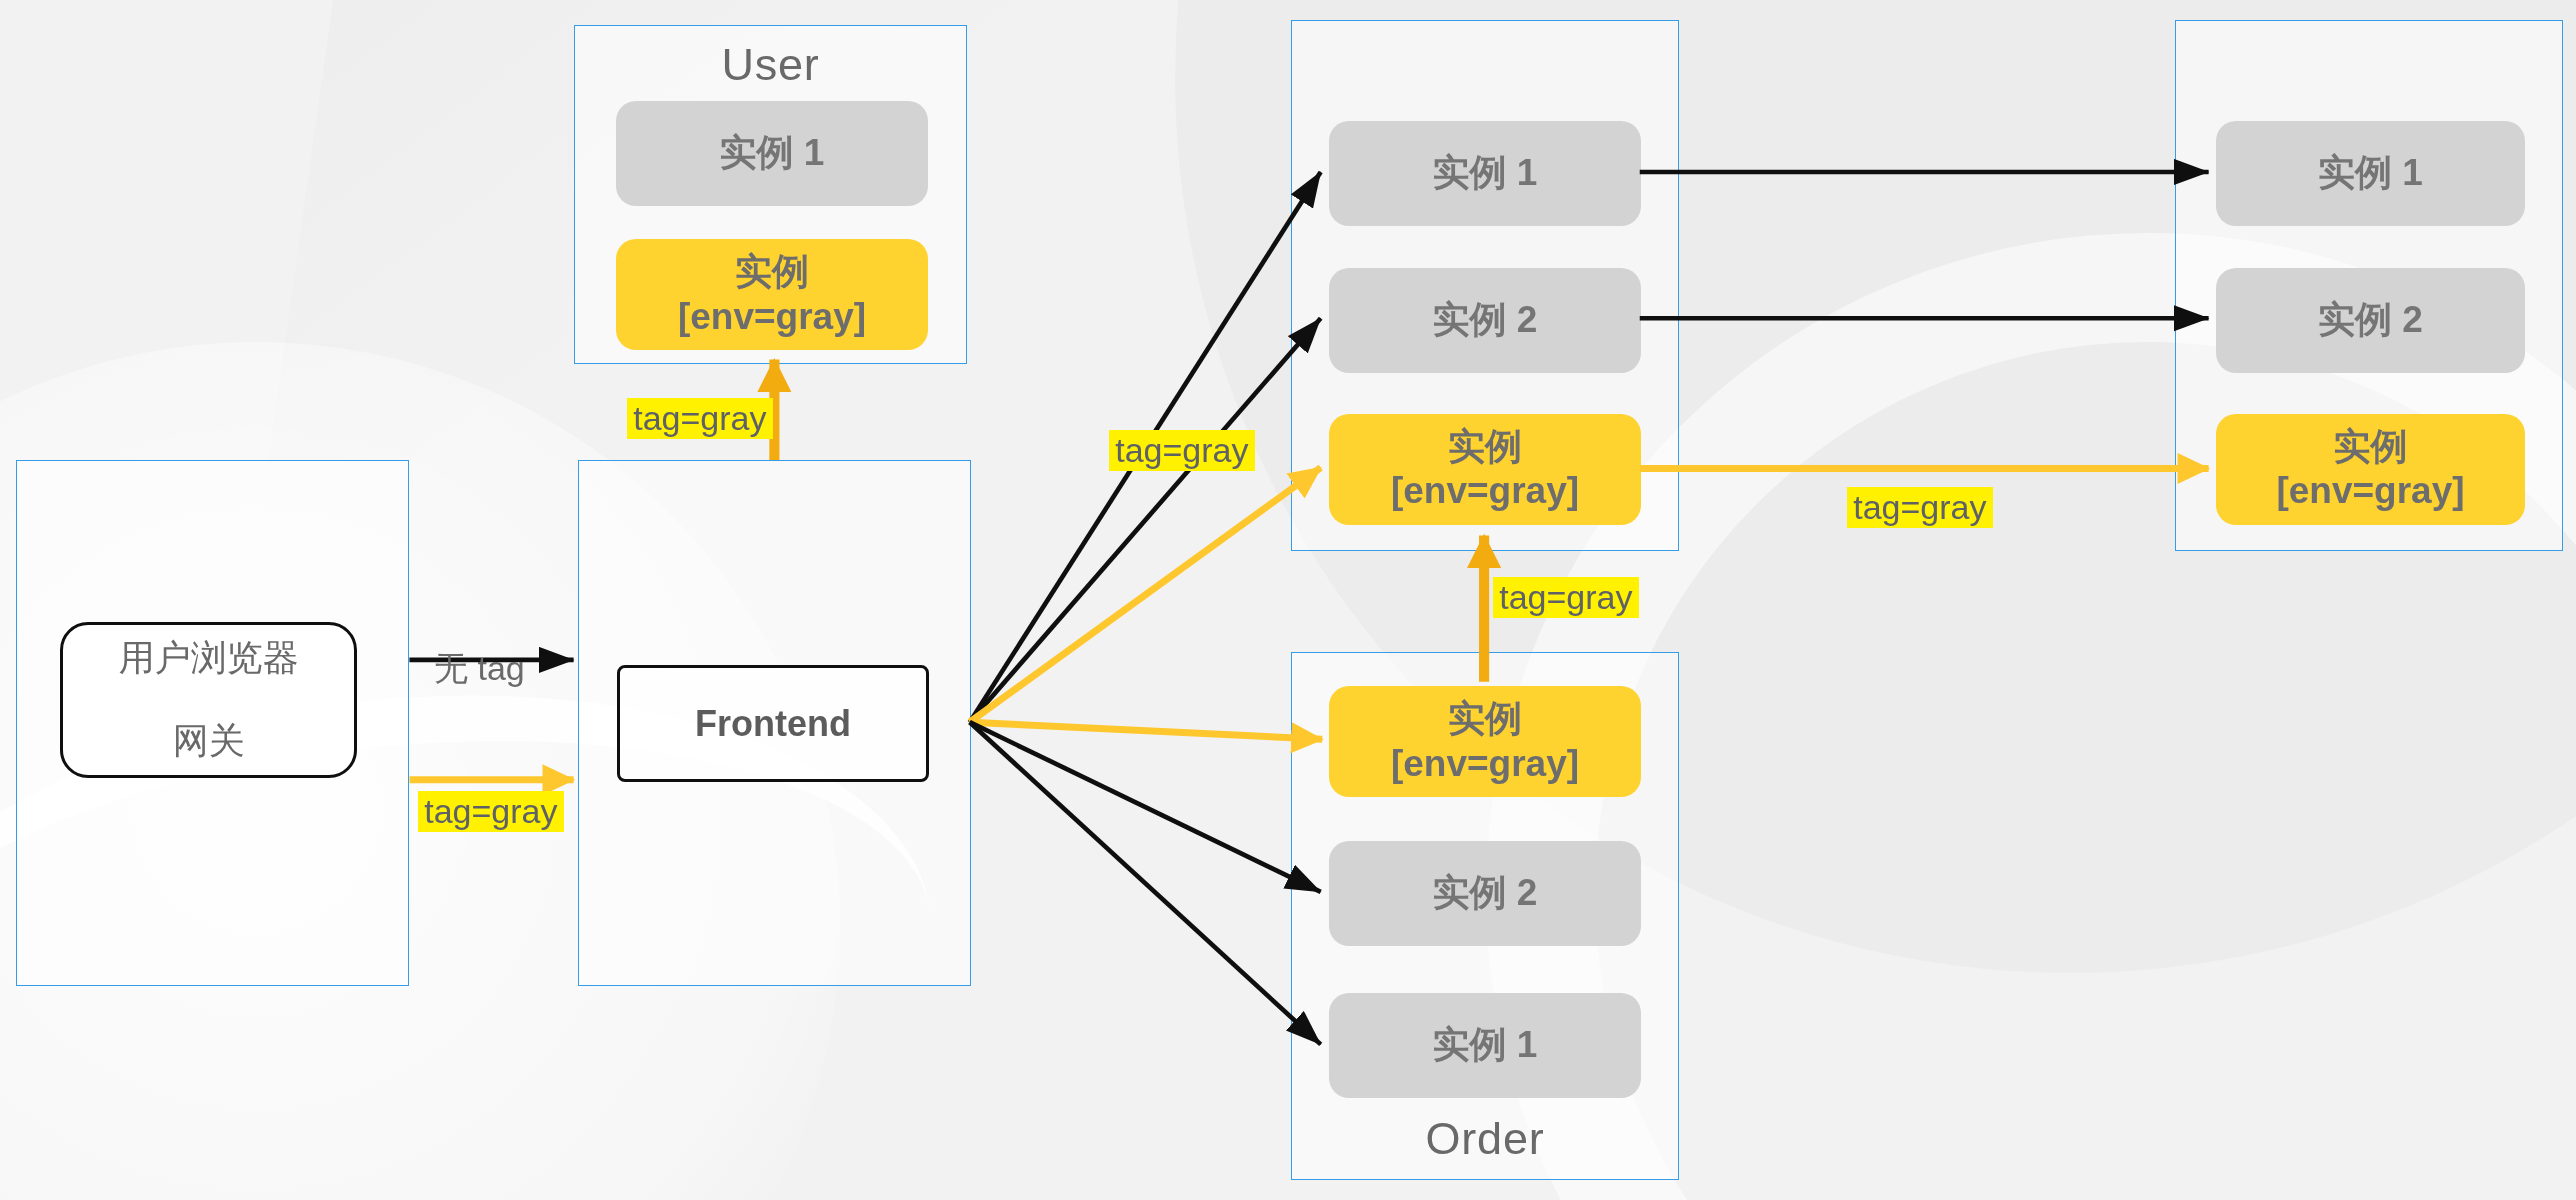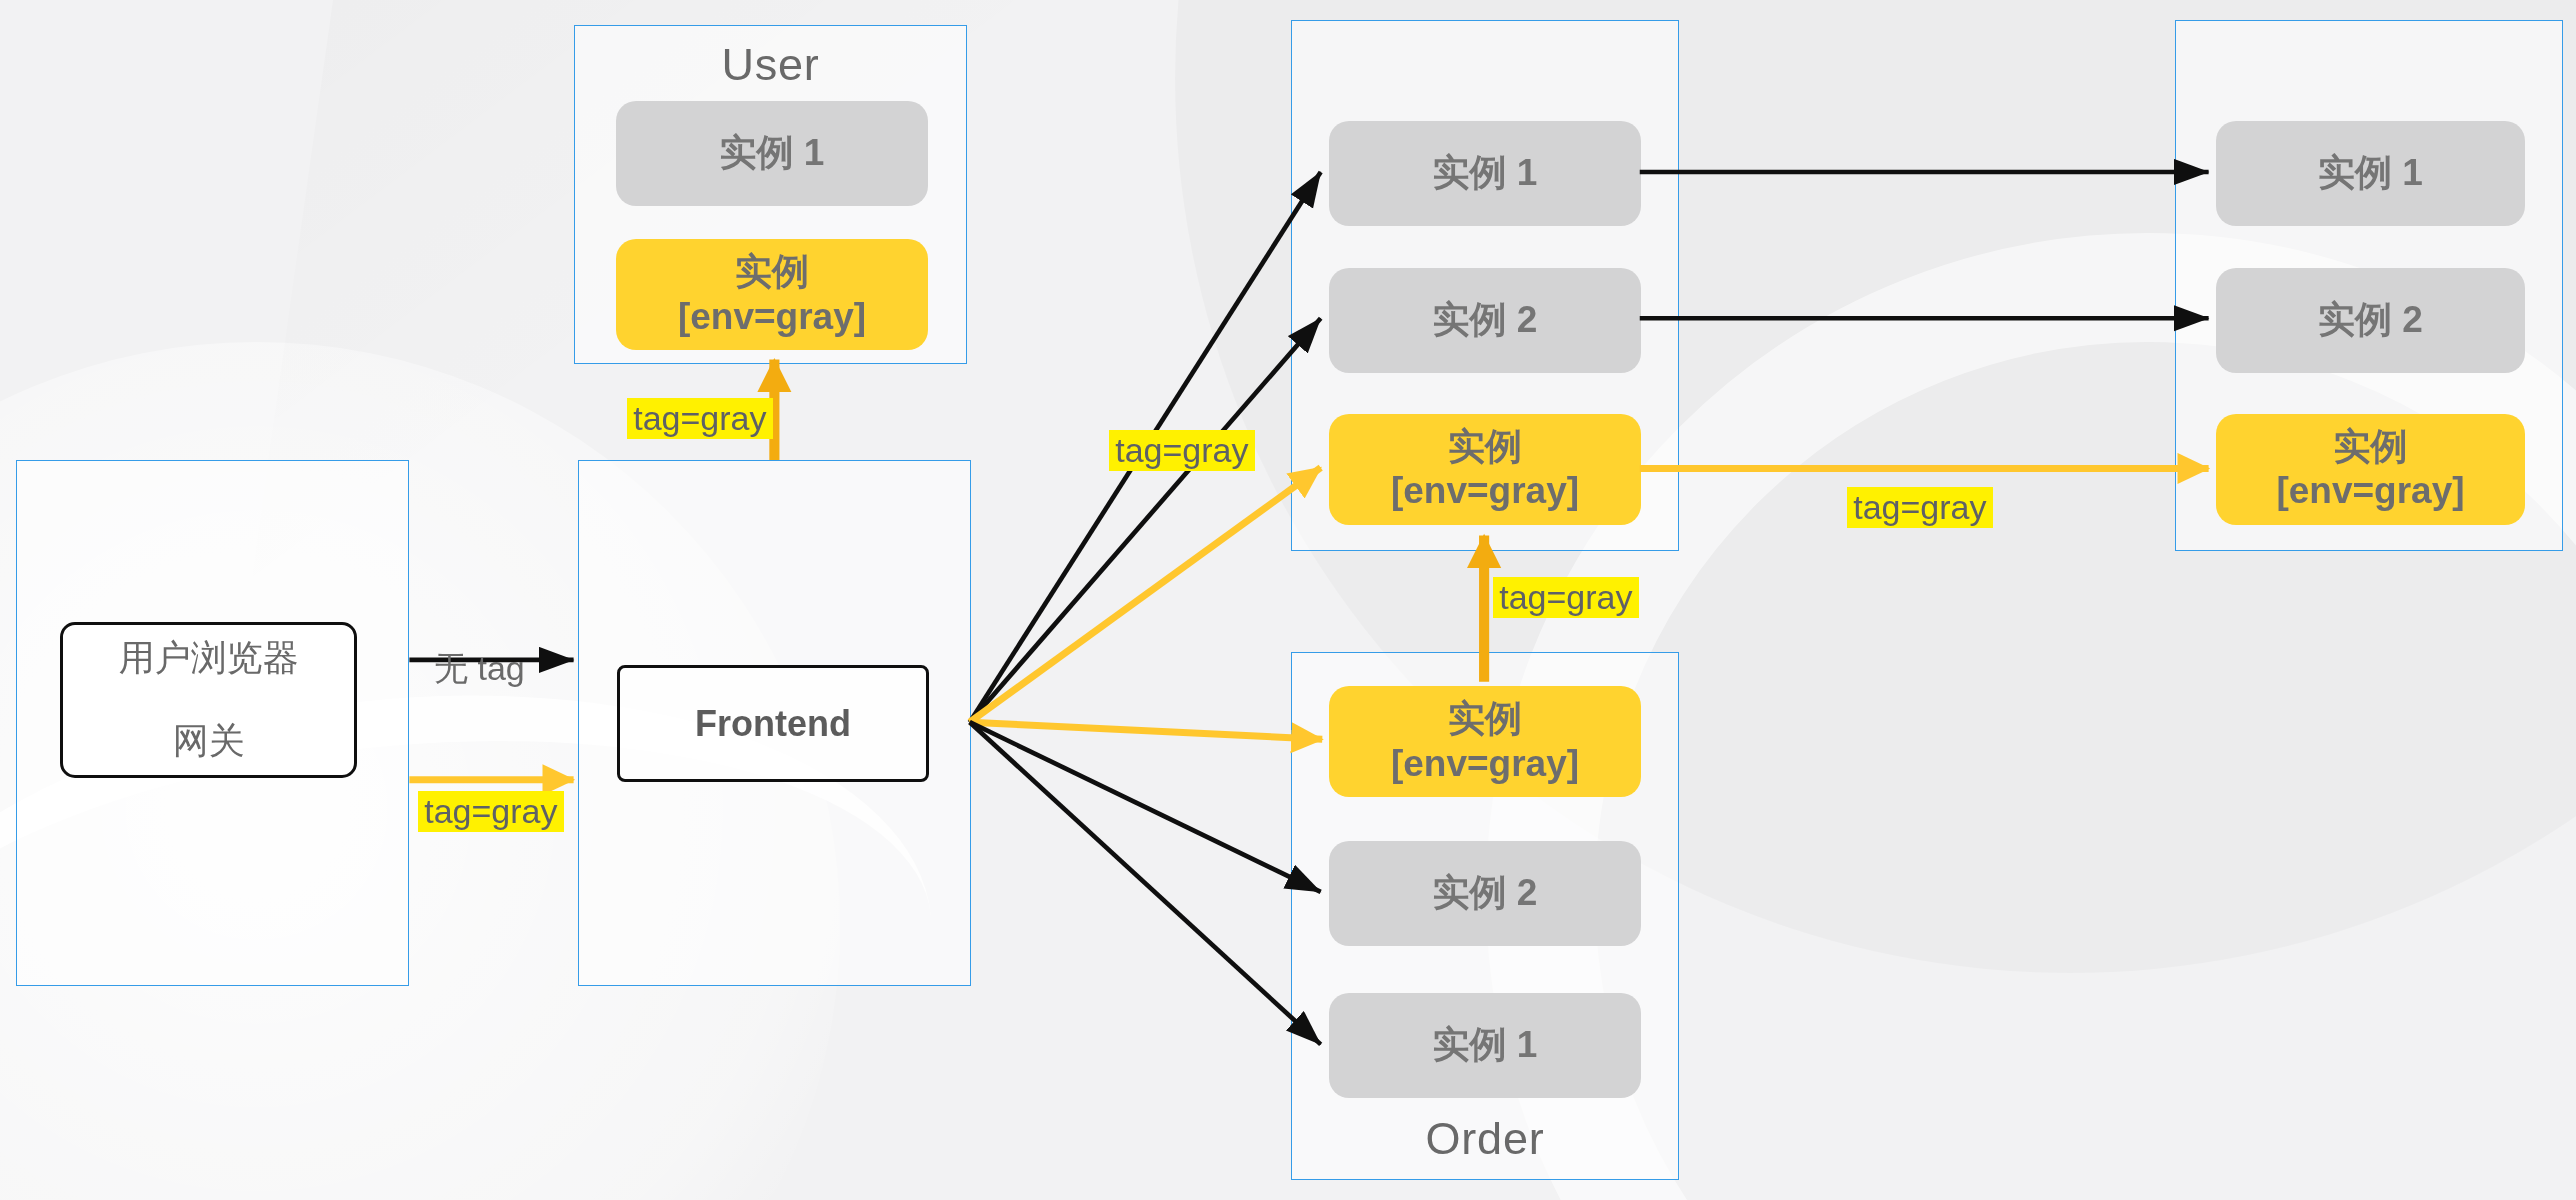--- a/index.html
+++ b/index.html
@@ -75,21 +75,21 @@
   .inst.yellow{background:var(--yellow-box);height:111px;color:#6d6d6d;}
 
   
   .node{
     position:absolute;
     border:3.9px solid var(--ink);
     background:rgba(255,255,255,0.75);
     display:flex;flex-direction:column;align-items:center;justify-content:center;
     color:var(--text-gray);text-align:center;
   }
-  .node-gateway{border-radius:15px;font-size:36px;gap:34px;}
+  .node-gateway{border-radius:28px;font-size:36px;gap:34px;}
   .node-frontend{border-radius:8px;font-size:36px;font-weight:bold;color:#5c5c5c;}
 
   
   svg.edges{position:absolute;left:0;top:0;z-index:5;}
   .e-black{stroke:var(--ink);stroke-width:6px;}
   .e-yellow{stroke:var(--arrow-yellow);stroke-width:9px;}
   .e-yellow-v{stroke:var(--arrow-yellow-dark);stroke-width:13px;}
 
   
   .edge-label{

